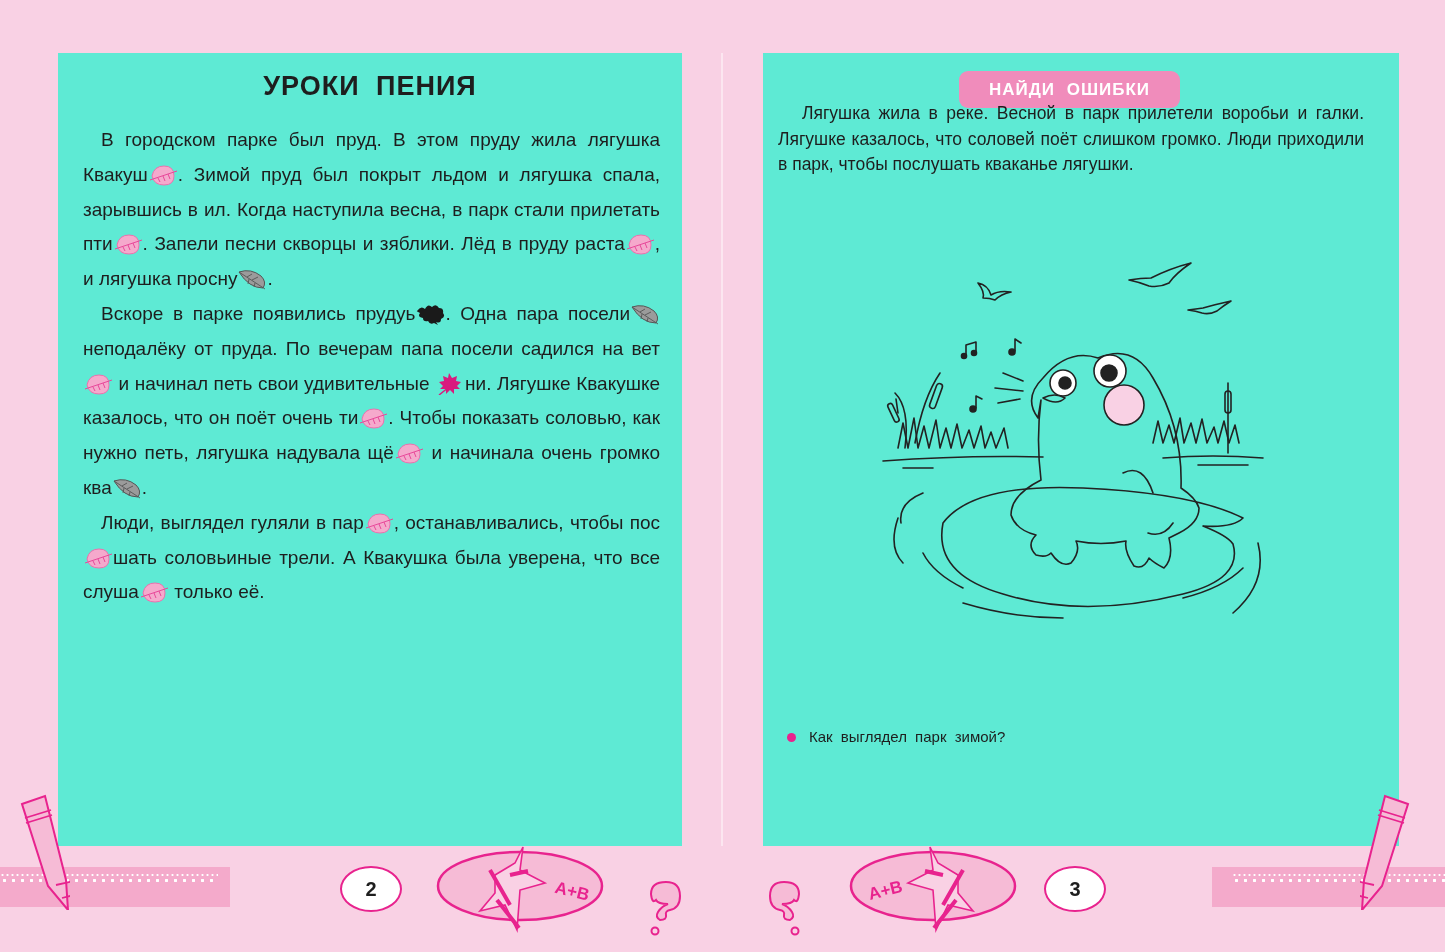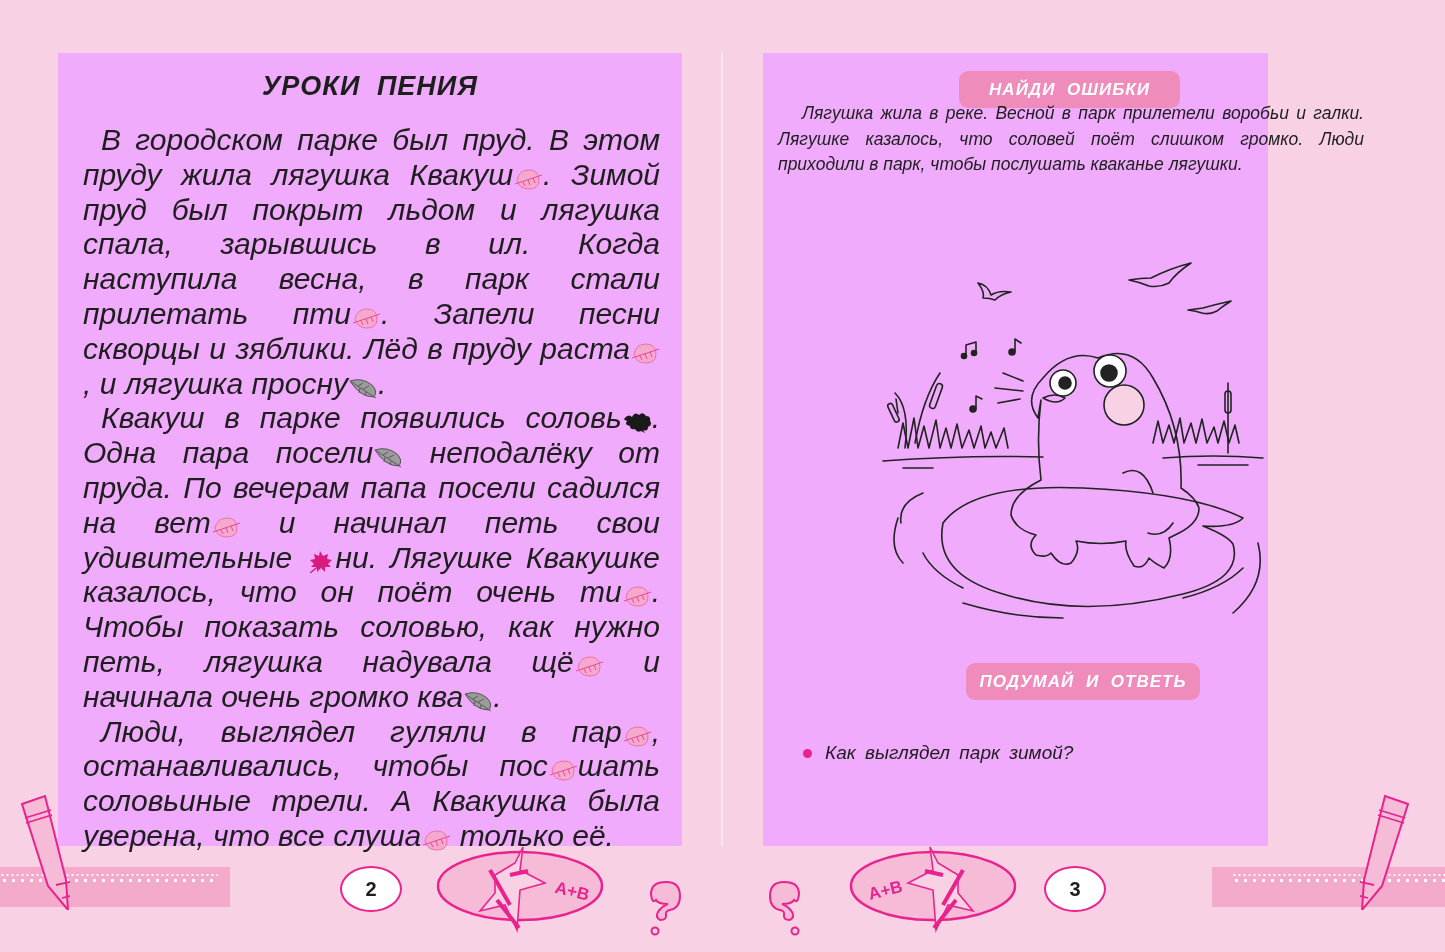--- a/index.html
+++ b/index.html
@@ -3,33 +3,33 @@
 <meta charset="utf-8">
 <style>
   html, body { margin:0; padding:0; }
   body {
     width:1445px; height:952px; position:relative; overflow:hidden;
     background:#F9D1E4;
     font-family:"Liberation Sans", "DejaVu Sans", sans-serif;
     color:#1e1e1e;
   }
   .page {
-    position:absolute; background:#f0abfc;font-style:italic;
+    position:absolute; background:#5eead4;
   }
   #page-left { left:58px; top:53px; width:624px; height:793px; }
-  #page-right { left:763px; top:53px; width:505px; height:793px; }
+  #page-right { left:763px; top:53px; width:636px; height:793px; }
   .gutter { position:absolute; left:721px; top:53px; width:2px; height:793px; background:#FCE6F0; }
 
   .title {
     position:absolute; left:0; right:0; top:18px; text-align:center;
     font-weight:bold; font-size:27px; letter-spacing:1px; word-spacing:8px;
   }
   .story {
     position:absolute; left:25px; width:577px; top:70px;
-    font-size:30px; line-height:34.8px; text-align:justify;
+    font-size:19px; line-height:34.8px; text-align:justify;
   }
   .story p { margin:0; }
   .story p.ind { text-indent:18px; }
   .leaf { display:inline-block; width:30px; height:22px; vertical-align:-5px; }
   .leaf svg { width:100%; height:100%; display:block; }
 
   .badge {
     position:absolute; background:#F08CBB; color:#fff; font-weight:bold;
     font-size:17px; letter-spacing:1px; word-spacing:6px; border-radius:9px;
     height:37px; line-height:37px; text-align:center;
@@ -38,21 +38,21 @@
   #badge-think { left:203px; top:610px; width:234px; }
 
   .errors-text {
     position:absolute; left:15px; width:586px; top:48px;
     font-size:17.5px; line-height:25.5px; text-align:justify;
   }
   .errors-text p { margin:0; text-indent:24px; }
 
   .illustration { position:absolute; left:110px; top:200px; width:400px; height:370px; }
 
-  .questions { position:absolute; left:22px; top:671px; margin:16px; padding:0; list-style:none; font-size:19px; line-height:25.5px; }
+  .questions { position:absolute; left:22px; top:671px; margin:0; padding:0; list-style:none; font-size:15px; line-height:25.5px; }
   .questions li { position:relative; padding-left:24px; word-spacing:4px; }
   .questions li::before {
     content:""; position:absolute; left:2px; top:9px; width:9px; height:9px;
     border-radius:50%; background:#E8238E;
   }
 
   .stripe {
     position:absolute; height:40px; background:#F4AACB;
   }
   #stripe-left { left:0; top:867px; width:230px; }
@@ -90,21 +90,21 @@
           </svg></span><span>. Зимой пруд был покрыт льдом и лягушка спала, зарывшись в ил. Когда наступила весна, в парк стали прилетать пти</span><span class="leaf"><svg viewBox="0 0 30 22">
             <path d="M4 12 q2 -10 12 -10 q10 0 10 10 q0 9 -10 9 q-10 0 -12 -9z" fill="#F5A9CC" stroke="#EE6FAE" stroke-width="1"></path>
             <path d="M2 16 L29 7 M10 14 l2 4 M15 12 l2 5 M20 10 l2 5" stroke="#E8489A" stroke-width="1" fill="none"></path>
           </svg></span><span>. Запели песни скворцы и зяблики. Лёд в пруду раста</span><span class="leaf"><svg viewBox="0 0 30 22">
             <path d="M4 12 q2 -10 12 -10 q10 0 10 10 q0 9 -10 9 q-10 0 -12 -9z" fill="#F5A9CC" stroke="#EE6FAE" stroke-width="1"></path>
             <path d="M2 16 L29 7 M10 14 l2 4 M15 12 l2 5 M20 10 l2 5" stroke="#E8489A" stroke-width="1" fill="none"></path>
           </svg></span><span>, и лягушка просну</span><span class="leaf"><svg viewBox="0 0 30 22">
             <path d="M2 4 q12 -4 22 4 q6 6 2 12 q-14 0 -24 -16z" fill="#9B9B9B" stroke="#555" stroke-width="1"></path>
             <path d="M2 4 L28 21 M10 9 l5 -3 M15 12 l6 -3 M12 11 l-1 5 M18 15 l-1 4" stroke="#555" stroke-width="0.9" fill="none"></path>
           </svg></span><span>.</span></p>
-      <p class="ind"><span>Квакуш в парке появились солов</span><span>ь</span><span class="leaf"><svg viewBox="0 0 30 22">
+      <p class="ind"><span>Вскоре в парке появились пруду</span><span>ь</span><span class="leaf"><svg viewBox="0 0 30 22">
             <path d="M2 8 q4 -6 8 -2 q3 -6 7 -2 q4 -4 7 1 q5 0 4 5 q3 4 -2 6 q0 5 -5 3 l2 3 l-4 -2 q-4 2 -6 -2 q-5 1 -5 -3 q-6 -1 -3 -5 q-4 -2 -3 -2z" fill="#1a1a1a"></path>
           </svg></span><span>. Одна пара посели</span><span class="leaf"><svg viewBox="0 0 30 22">
             <path d="M2 4 q12 -4 22 4 q6 6 2 12 q-14 0 -24 -16z" fill="#9B9B9B" stroke="#555" stroke-width="1"></path>
             <path d="M2 4 L28 21 M10 9 l5 -3 M15 12 l6 -3 M12 11 l-1 5 M18 15 l-1 4" stroke="#555" stroke-width="0.9" fill="none"></path>
           </svg></span><span> неподалёку от пруда. По вечерам папа  посели садился на вет</span><span class="leaf"><svg viewBox="0 0 30 22">
             <path d="M4 12 q2 -10 12 -10 q10 0 10 10 q0 9 -10 9 q-10 0 -12 -9z" fill="#F5A9CC" stroke="#EE6FAE" stroke-width="1"></path>
             <path d="M2 16 L29 7 M10 14 l2 4 M15 12 l2 5 M20 10 l2 5" stroke="#E8489A" stroke-width="1" fill="none"></path>
           </svg></span><span> и начинал петь свои удивительные </span><span class="leaf"><svg viewBox="0 0 30 22">
             <path d="M14 0 l3 5 l5 -2 l-1 5 l5 1 l-4 4 l3 3 l-6 0 l0 5 l-4 -4 l-4 4 l0 -5 l-6 0 l3 -3 l-4 -4 l5 -1 l-1 -5 l5 2z" fill="#D81B7E"></path>
             <path d="M14 14 L4 22" stroke="#D81B7E" stroke-width="1.5"></path>
@@ -175,21 +175,20 @@
     <path d="M165 165 q-15 -20 5 -40 q25 -30 55 -20 q35 -15 55 20 q30 50 28 110 q15 10 18 20 q0 15 -20 25 l-10 5 q5 20 -5 30 q-10 -5 -15 -10 q-5 12 -15 8 q-10 -15 -8 -25 q-25 5 -50 0 q5 10 -5 22 q-10 5 -20 -10 q-5 5 -15 2 q-10 -10 0 -20 q-20 -5 -25 -20 q0 -20 30 -35 q-5 -40 0 -80z"></path>
     <circle cx="190" cy="130" r="13" fill="#fff"></circle>
     <circle cx="237" cy="118" r="16" fill="#fff"></circle>
     <circle cx="192" cy="130" r="6" fill="#222"></circle>
     <circle cx="236" cy="120" r="8" fill="#222"></circle>
     <circle cx="251" cy="152" r="20" fill="#F9D1E4"></circle>
     <path d="M170 145 q12 -6 22 0 q-8 8 -22 0z"></path>
     <path d="M250 220 q20 -10 30 20 M275 280 q15 5 25 -10"></path>
   </svg>
 
-  <div class="badge" id="badge-think">ПОДУМАЙ И ОТВЕТЬ</div>
   <ul class="questions">
     <li>Как выглядел парк зимой?</li>
   </ul>
 </div>
 
 <div class="stripe" id="stripe-left">
     <div class="dots1"></div>
     <div class="dots2"></div>
   </div>
 <svg class="deco" style="left:20px;top:790px;width:50px;height:120px" viewBox="0 0 50 120">

